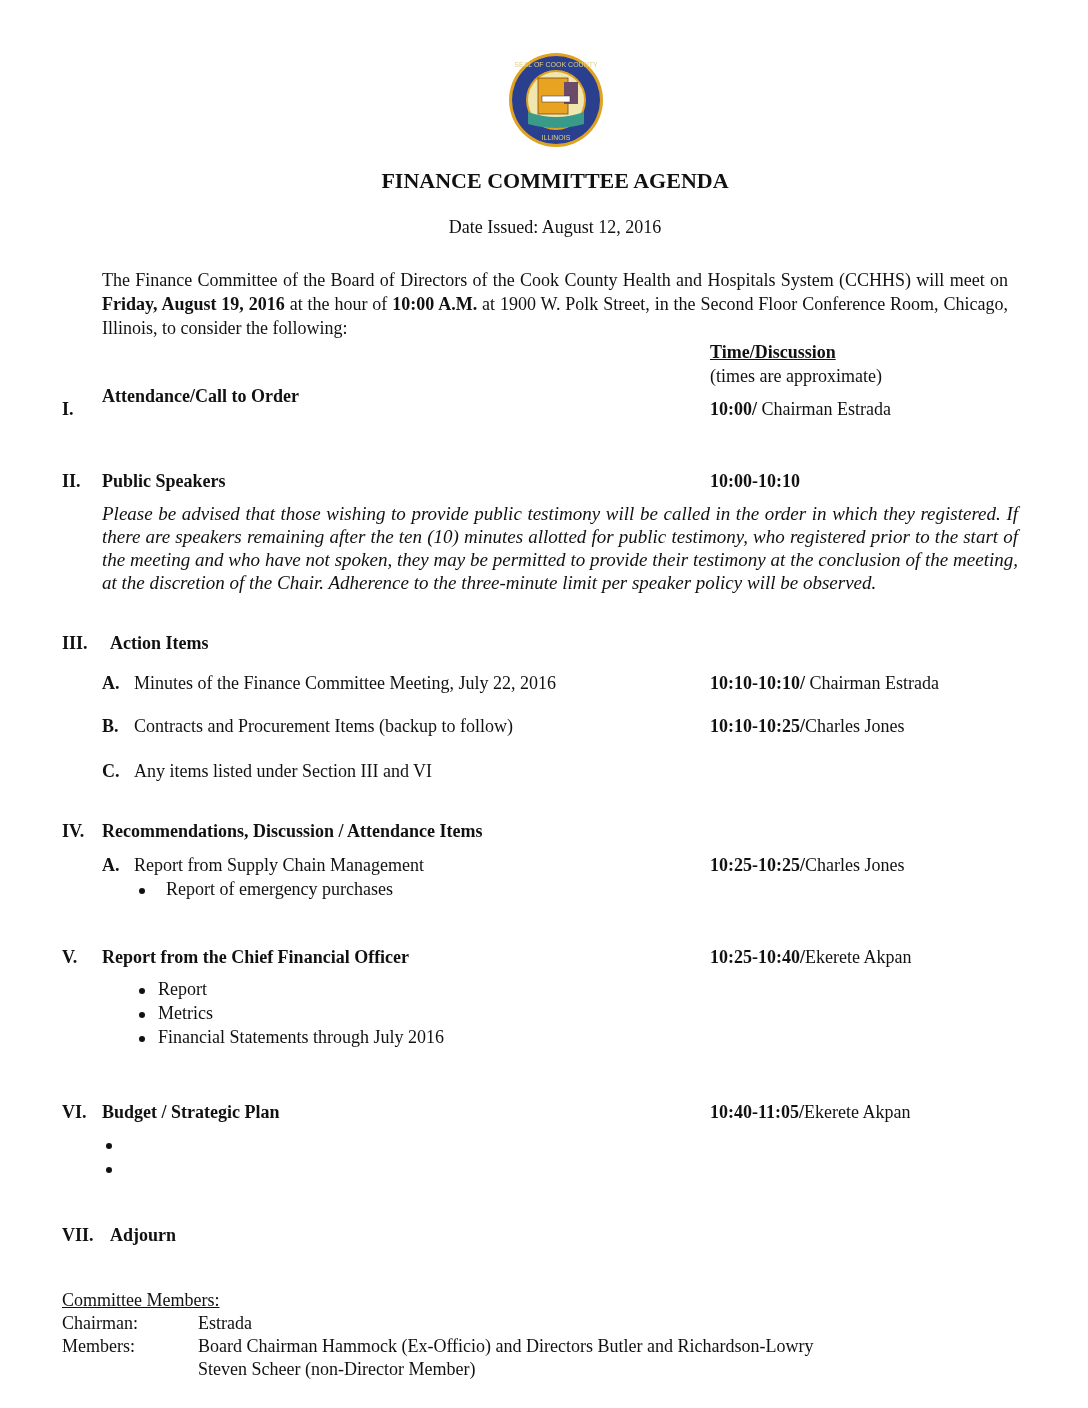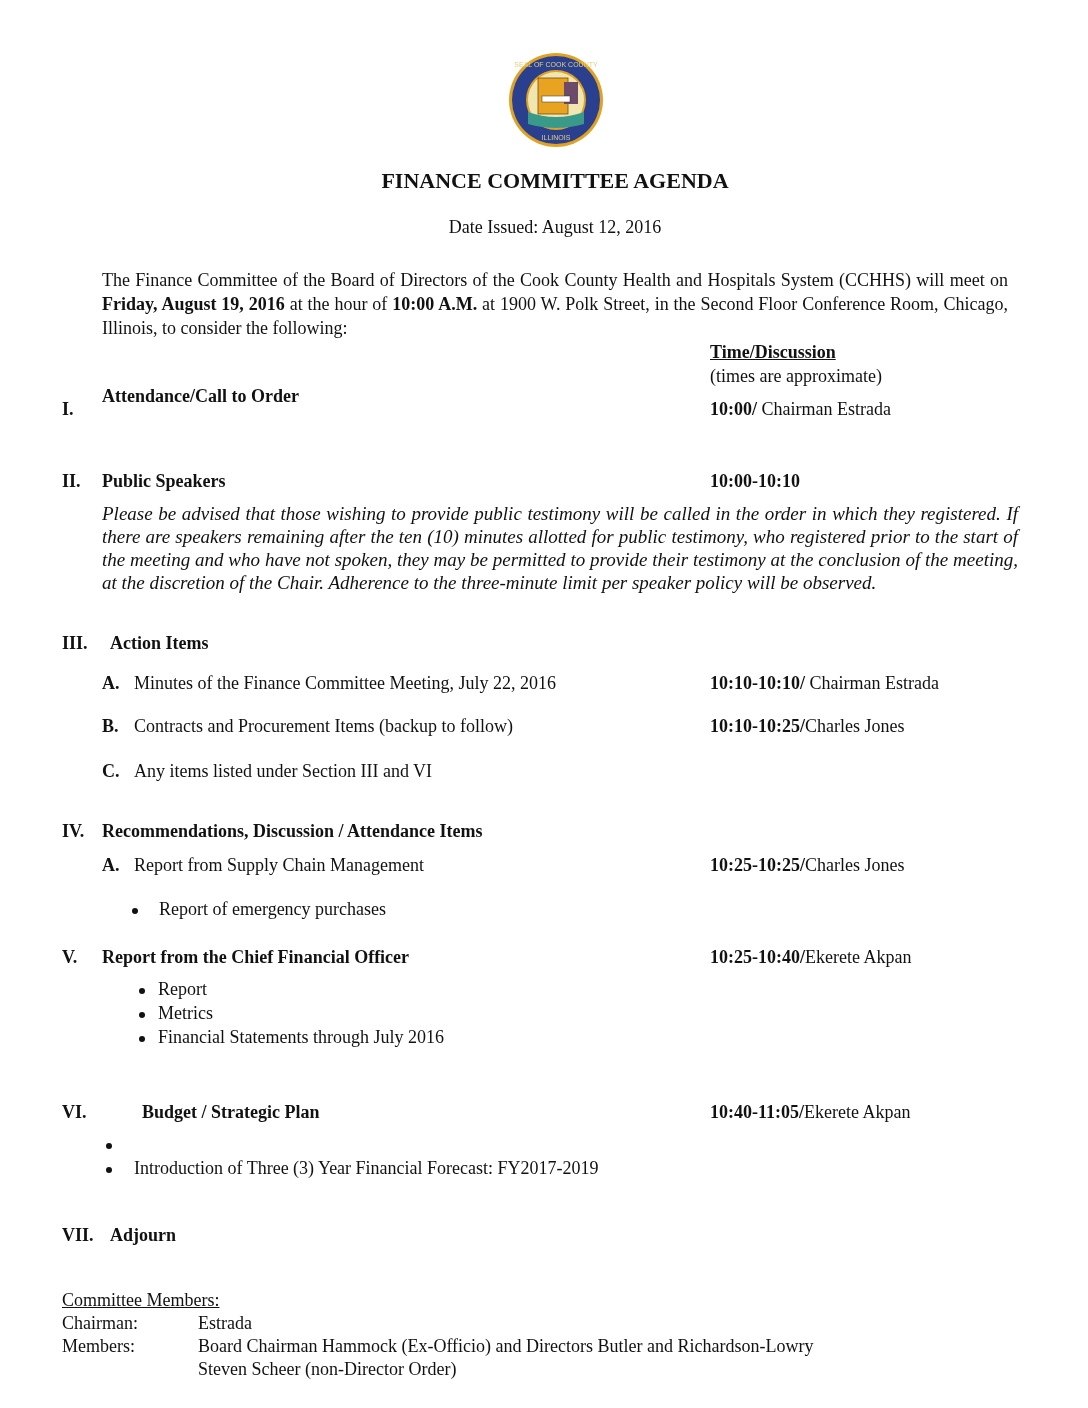--- a/index.html
+++ b/index.html
@@ -71,36 +71,36 @@
 
 <div class="abs letter" style="left:102px; top:761px;">C.</div>
 <div class="abs" style="left:134px; top:761px;">Any items listed under Section III and VI</div>
 
 <div class="abs roman" style="left:62px; top:821px;">IV.</div>
 <div class="abs sec-title" style="left:102px; top:821px;">Recommendations, Discussion / Attendance Items</div>
 
 <div class="abs letter" style="left:102px; top:855px;">A.</div>
 <div class="abs" style="left:134px; top:855px;">Report from Supply Chain Management</div>
 <div class="abs time" style="left:710px; top:855px;"><b>10:25-10:25/</b><span>Charles Jones</span></div>
-<div class="abs" style="left:132px; top:879px;margin-top:20px;"><span class="bullet"></span><span style="margin-left:21px;">Report of emergency purchases</span></div>
+<div class="abs" style="left:139px; top:879px;"><span class="bullet"></span><span style="margin-left:21px;">Report of emergency purchases</span></div>
 
 <div class="abs roman" style="left:62px; top:947px;">V.</div>
 <div class="abs sec-title" style="left:102px; top:947px;">Report from the Chief Financial Officer</div>
 <div class="abs time" style="left:710px; top:947px;"><b>10:25-10:40/</b><span>Ekerete Akpan</span></div>
 <div class="abs" style="left:139px; top:979px;"><span class="bullet"></span><span style="margin-left:13px;">Report</span></div>
 <div class="abs" style="left:139px; top:1003px;"><span class="bullet"></span><span style="margin-left:13px;">Metrics</span></div>
 <div class="abs" style="left:139px; top:1027px;"><span class="bullet"></span><span style="margin-left:13px;">Financial Statements through July 2016</span></div>
 
 <div class="abs roman" style="left:62px; top:1102px;text-align:right;">VI.</div>
-<div class="abs sec-title" style="left:102px; top:1102px;margin-left:40px;">Budget / Strategic Plan</div>
+<div class="abs sec-title" style="left:102px; top:1102px;">Budget / Strategic Plan</div>
 <div class="abs time" style="left:710px; top:1102px;"><b>10:40-11:05/</b><span>Ekerete Akpan</span></div>
 <div class="abs" style="left:106px; top:1134px;"><span class="bullet"></span></div>
-<div class="abs" style="left:106px; top:1158px;"><span class="bullet"></span><span style="margin-left:22px;">Introduction of Three (3) Year Financial Forecast: FY2017-2019</span></div>
+<div class="abs" style="left:106px; top:1158px;"><span class="bullet"></span></div>
 
 <div class="abs roman" style="left:62px; top:1225px;">VII.</div>
 <div class="abs sec-title" style="left:110px; top:1225px;">Adjourn</div>
 
 <div class="abs underline" style="left:62px; top:1290px;">Committee Members:</div>
 <div class="abs" style="left:62px; top:1313px;">Chairman:</div>
 <div class="abs" style="left:198px; top:1313px;">Estrada</div>
 <div class="abs" style="left:62px; top:1336px;">Members:</div>
 <div class="abs" style="left:198px; top:1336px;">Board Chairman Hammock (Ex-Officio) and Directors Butler and Richardson-Lowry</div>
-<div class="abs" style="left:198px; top:1359px;">Steven Scheer (non-Director Order)</div>
+<div class="abs" style="left:198px; top:1359px;">Steven Scheer (non-Director Member)</div>
 
 </body></html>

